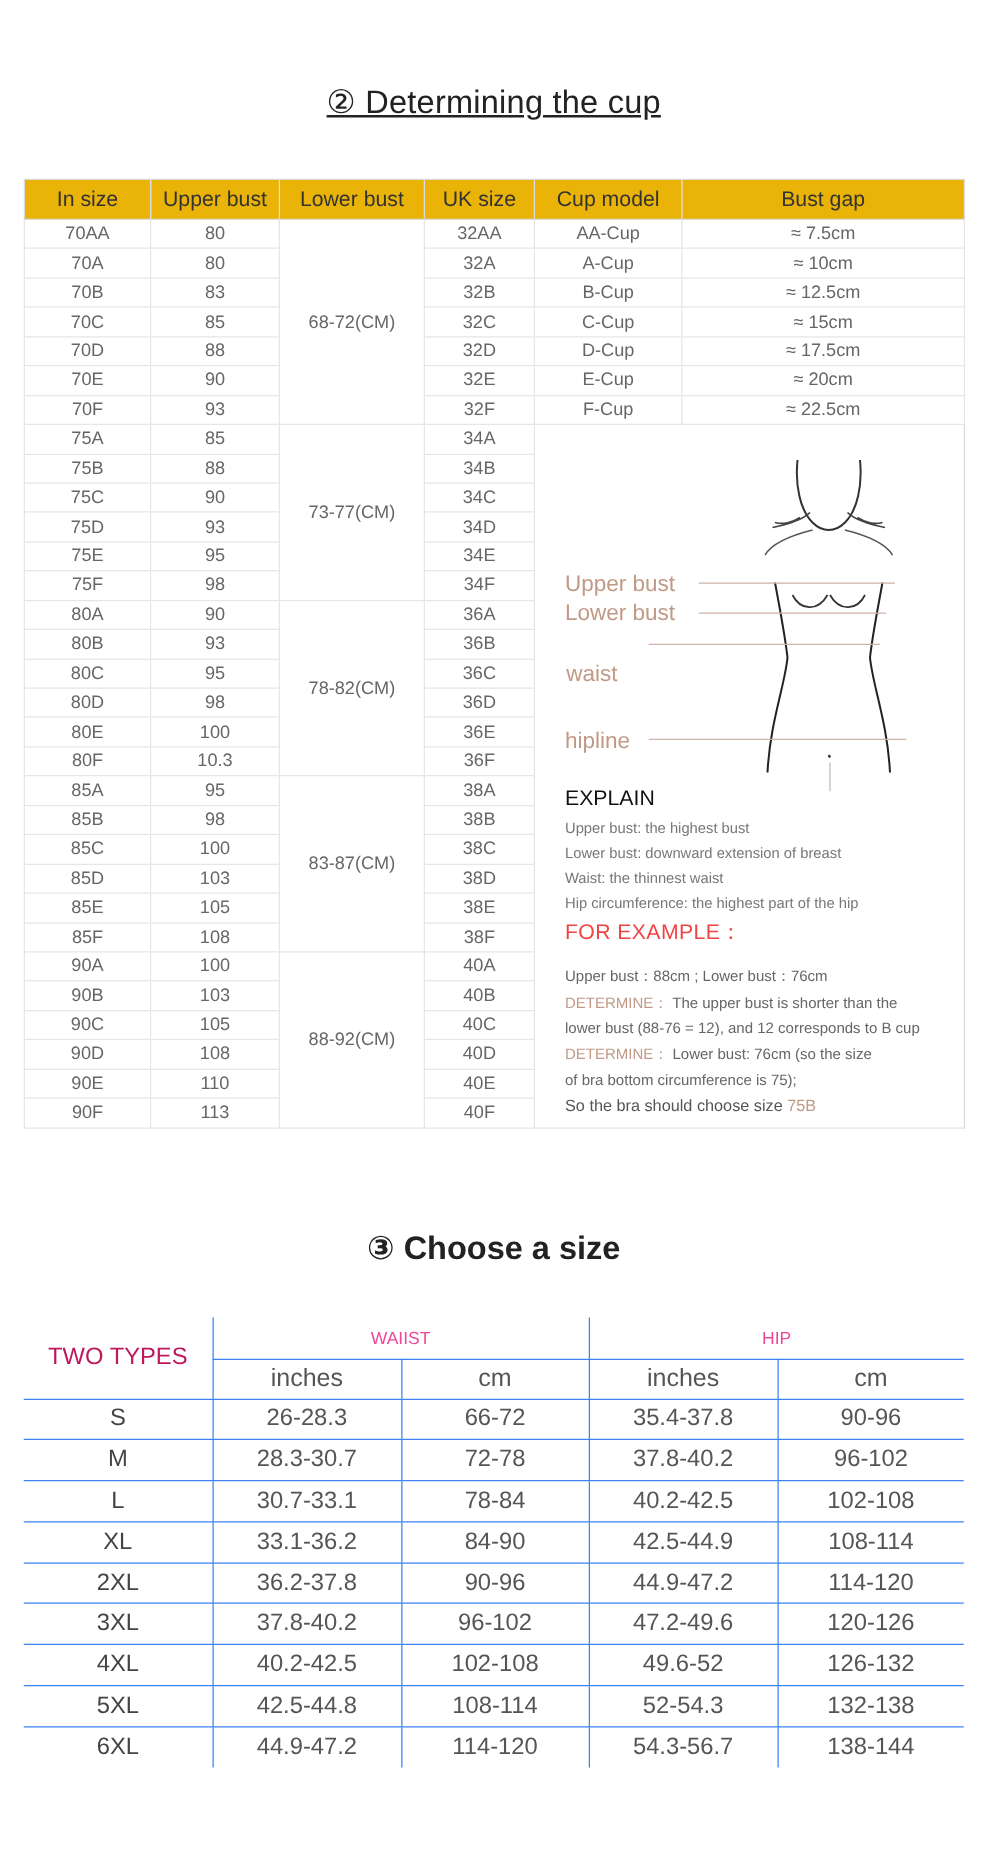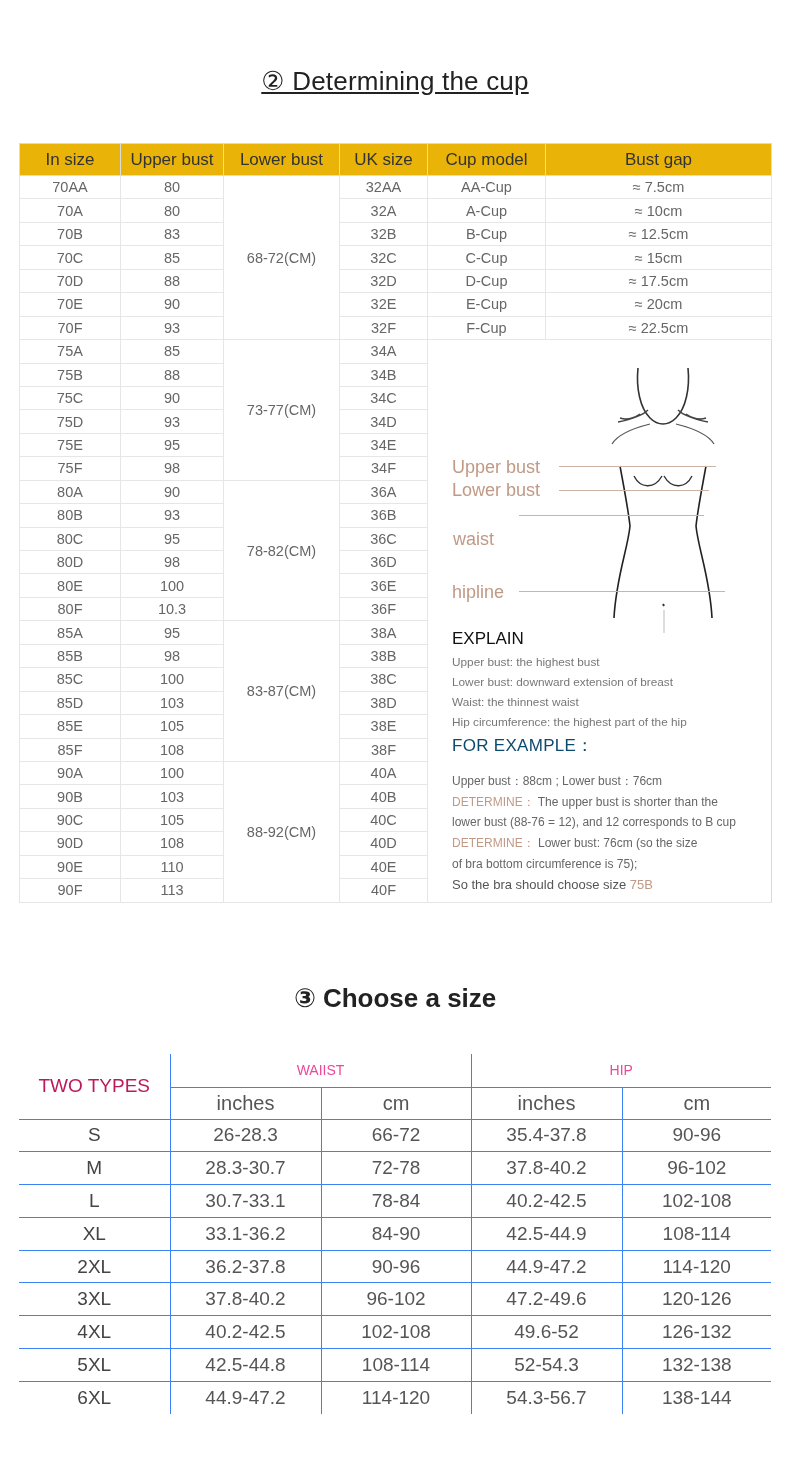--- a/index.html
+++ b/index.html
@@ -29,21 +29,21 @@
   }
   #cup-table td.merged { vertical-align: middle; font-size: 14.5px; }
   #cup-table td.info-cell { padding: 0; vertical-align: top; position: relative; border-right: 1px solid #d9d9d9; }
 
   .info-wrap { position: relative; width: 342px; height: 561px; }
   .fig { position: absolute; left: 150px; top: 8px; }
   .m-label { position: absolute; font-size: 18px; color: #c09a86; }
   .m-line { position: absolute; height: 1px; background: #cdb4a5; }
   .explain-title { position: absolute; left: 24px; top: 288px; font-size: 17px; color: #111; }
   .exp-line { position: absolute; left: 24px; font-size: 11.8px; color: #777; white-space: nowrap; }
-  .fe-title { position: absolute; left: 24px; top: 395px; font-size: 17px; color: #0c4a6e; letter-spacing: 0.3px; }
+  .fe-title { position: absolute; left: 24px; top: 395px; font-size: 17px; color: #ef4444; letter-spacing: 0.3px; }
   .ex-line { position: absolute; left: 24px; font-size: 12px; color: #666; white-space: nowrap; }
   .accent { color: #c09a86; }
   .bold-line { font-weight: normal; font-size: 13px; color: #555; }
 
   
   #size-table {
     position: absolute; left: 19px; top: 1054px; width: 752px;
     border-collapse: collapse; table-layout: fixed;
     font-size: 19px; color: #555;
   }

